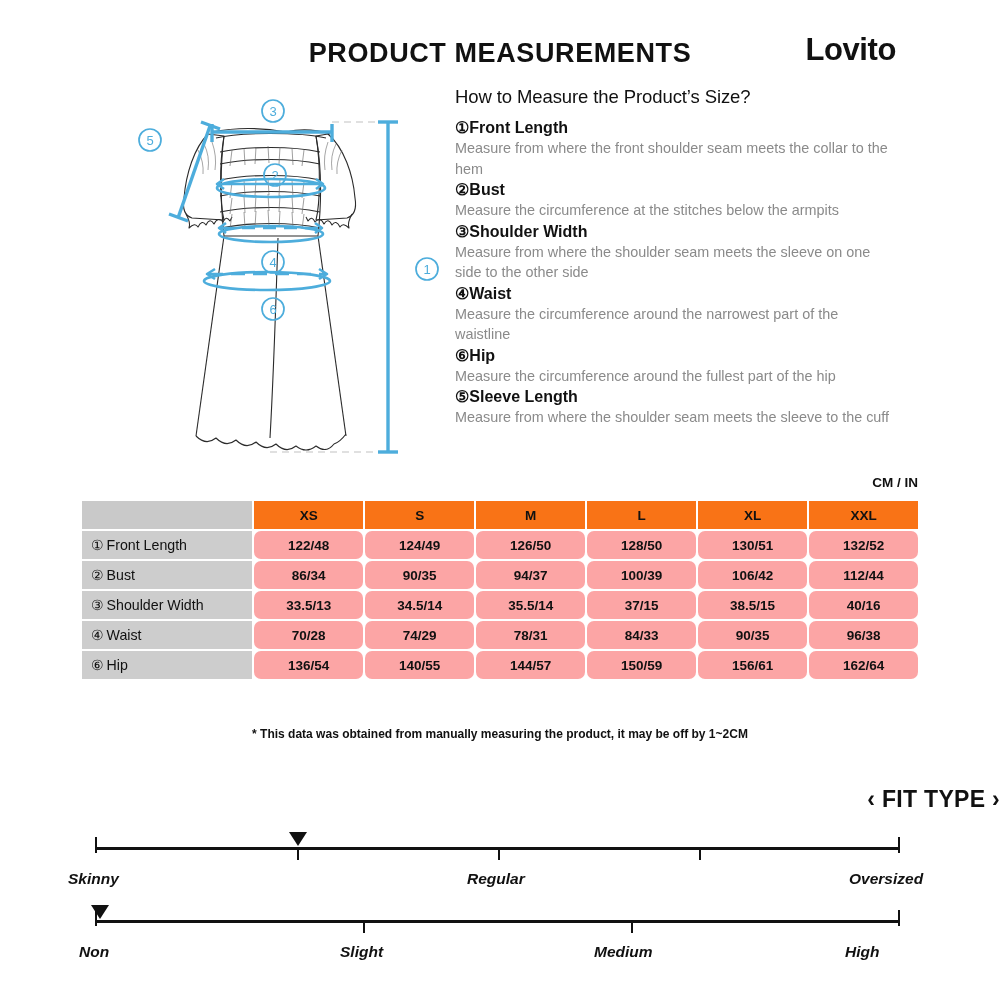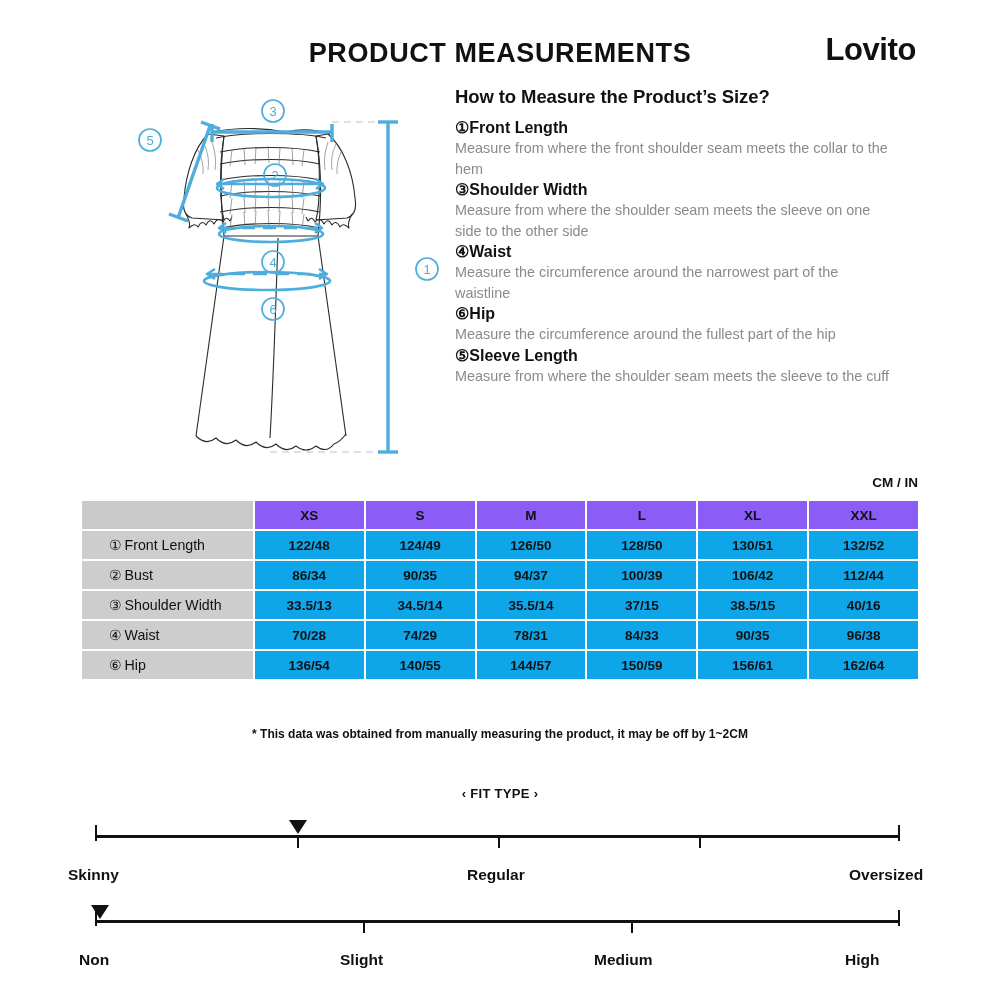--- a/index.html
+++ b/index.html
@@ -13,32 +13,32 @@
   .page { position:relative; width:1000px; height:1000px; }
 
   
   .hdr-title {
     position:absolute; left:0; top:38px; width:1000px;
     text-align:center;
     font-size:27px; font-weight:bold; letter-spacing:.6px;
     color:#111;
   }
   .brand {
-    position:absolute; right:84px; top:32px;
+    position:absolute; right:104px; top:32px;
     font-size:31px; font-weight:bold; letter-spacing:-.4px; color:#111;
   }
 
   
   .diagram { position:absolute; left:120px; top:88px; width:330px; height:380px; }
   .diagram svg { display:block; }
 
   
   .howto { position:absolute; left:455px; top:86px; width:440px; }
   .howto h2 {
-    font-size:18.5px; font-weight:bold; color:#111;
+    font-size:18.5px; font-weight:normal; color:#111;
     letter-spacing:-.1px; margin-bottom:9px;
   }
   .howto .item-title {
     font-size:16px; font-weight:bold; color:#111; line-height:1.32;
   }
   .howto .item-desc {
     font-size:14.4px; color:#8a8a8a; line-height:1.42; font-weight:400;
   }
 
   
@@ -48,57 +48,57 @@
   }
   .tbl {
     position:absolute; left:80px; top:499px; width:840px;
     border-collapse:separate; border-spacing:2px 2px;
   }
   .tbl td, .tbl th {
     height:28px; text-align:center; font-size:13.5px; font-weight:bold;
     color:#111; padding:0;
   }
   .tbl th.corner { background:#c9c9c9; }
-  .tbl th.size { background:#8b5cf6; width:111px; }
+  .tbl th.size { background:#f97316; width:111px; }
   .tbl td.rowlab {
-    background:#cdcdcd; text-align:left; padding-left:27px;
+    background:#cdcdcd; text-align:left; padding-left:9px;
     width:173px; font-weight:normal; font-size:14.2px;
   }
-  .tbl td.val { background:#0ea5e9; }
+  .tbl td.val { background:#fca5a5;border-radius:7px; }
   .tbl td.rowlab .circ { font-size:14px; margin-right:3px; }
 
   .footnote {
     position:absolute; left:0; top:727px; width:1000px; text-align:center;
     font-size:12px; font-weight:bold; color:#111;
   }
 
   
   .scale { position:absolute; left:0; width:1000px; }
   .scale .sc-title {
-    text-align:center; font-size:13px; font-weight:bold;
+    text-align:right; font-size:23px; font-weight:bold;
     color:#111; letter-spacing:.3px;
   }
   .sc-track { position:relative; margin-top:17px; height:40px; }
   .sc-line {
     position:absolute; left:95px; right:100px; top:17px;
     height:3px; background:#111;
   }
   .sc-tick {
     position:absolute; width:2px; background:#111; top:17px;
   }
   .sc-tick.end { height:16px; top:7px; }
   .sc-tick.mid { height:12px; top:18px; }
   .sc-marker {
     position:absolute; top:2px;
     width:0; height:0; margin-left:-9px;
     border-left:9px solid transparent;
     border-right:9px solid transparent;
     border-top:14px solid #111;
   }
-  .sc-labels { position:relative; height:24px; margin-top:8px; }
+  .sc-labels { position:relative; height:24px; margin-top:0;font-style:italic; }
   .sc-labels span {
     position:absolute; font-size:15.5px; font-weight:bold; color:#111;
     white-space:nowrap;
   }
 </style>
 </head>
 <body>
 
 <div class="page">
 
@@ -223,20 +223,24 @@
       </g>
     </svg>
   </div>
 
   <div class="howto">
     <h2>How to Measure the Product’s Size?</h2>
 
     <div>
       <div class="item-title"><span>①</span><span>Front Length</span></div>
       <div class="item-desc">Measure from where the front shoulder seam meets the collar to the hem</div>
+    </div>
+    <div>
+      <div class="item-title"><span>②</span><span>Bust</span></div>
+      <div class="item-desc">Measure the circumference at the stitches below the armpits</div>
     </div>
     <div>
       <div class="item-title"><span>③</span><span>Shoulder Width</span></div>
       <div class="item-desc">Measure from where the shoulder seam meets the sleeve on one side to the other side</div>
     </div>
     <div>
       <div class="item-title"><span>④</span><span>Waist</span></div>
       <div class="item-desc">Measure the circumference around the narrowest part of the waistline</div>
     </div>
     <div>

